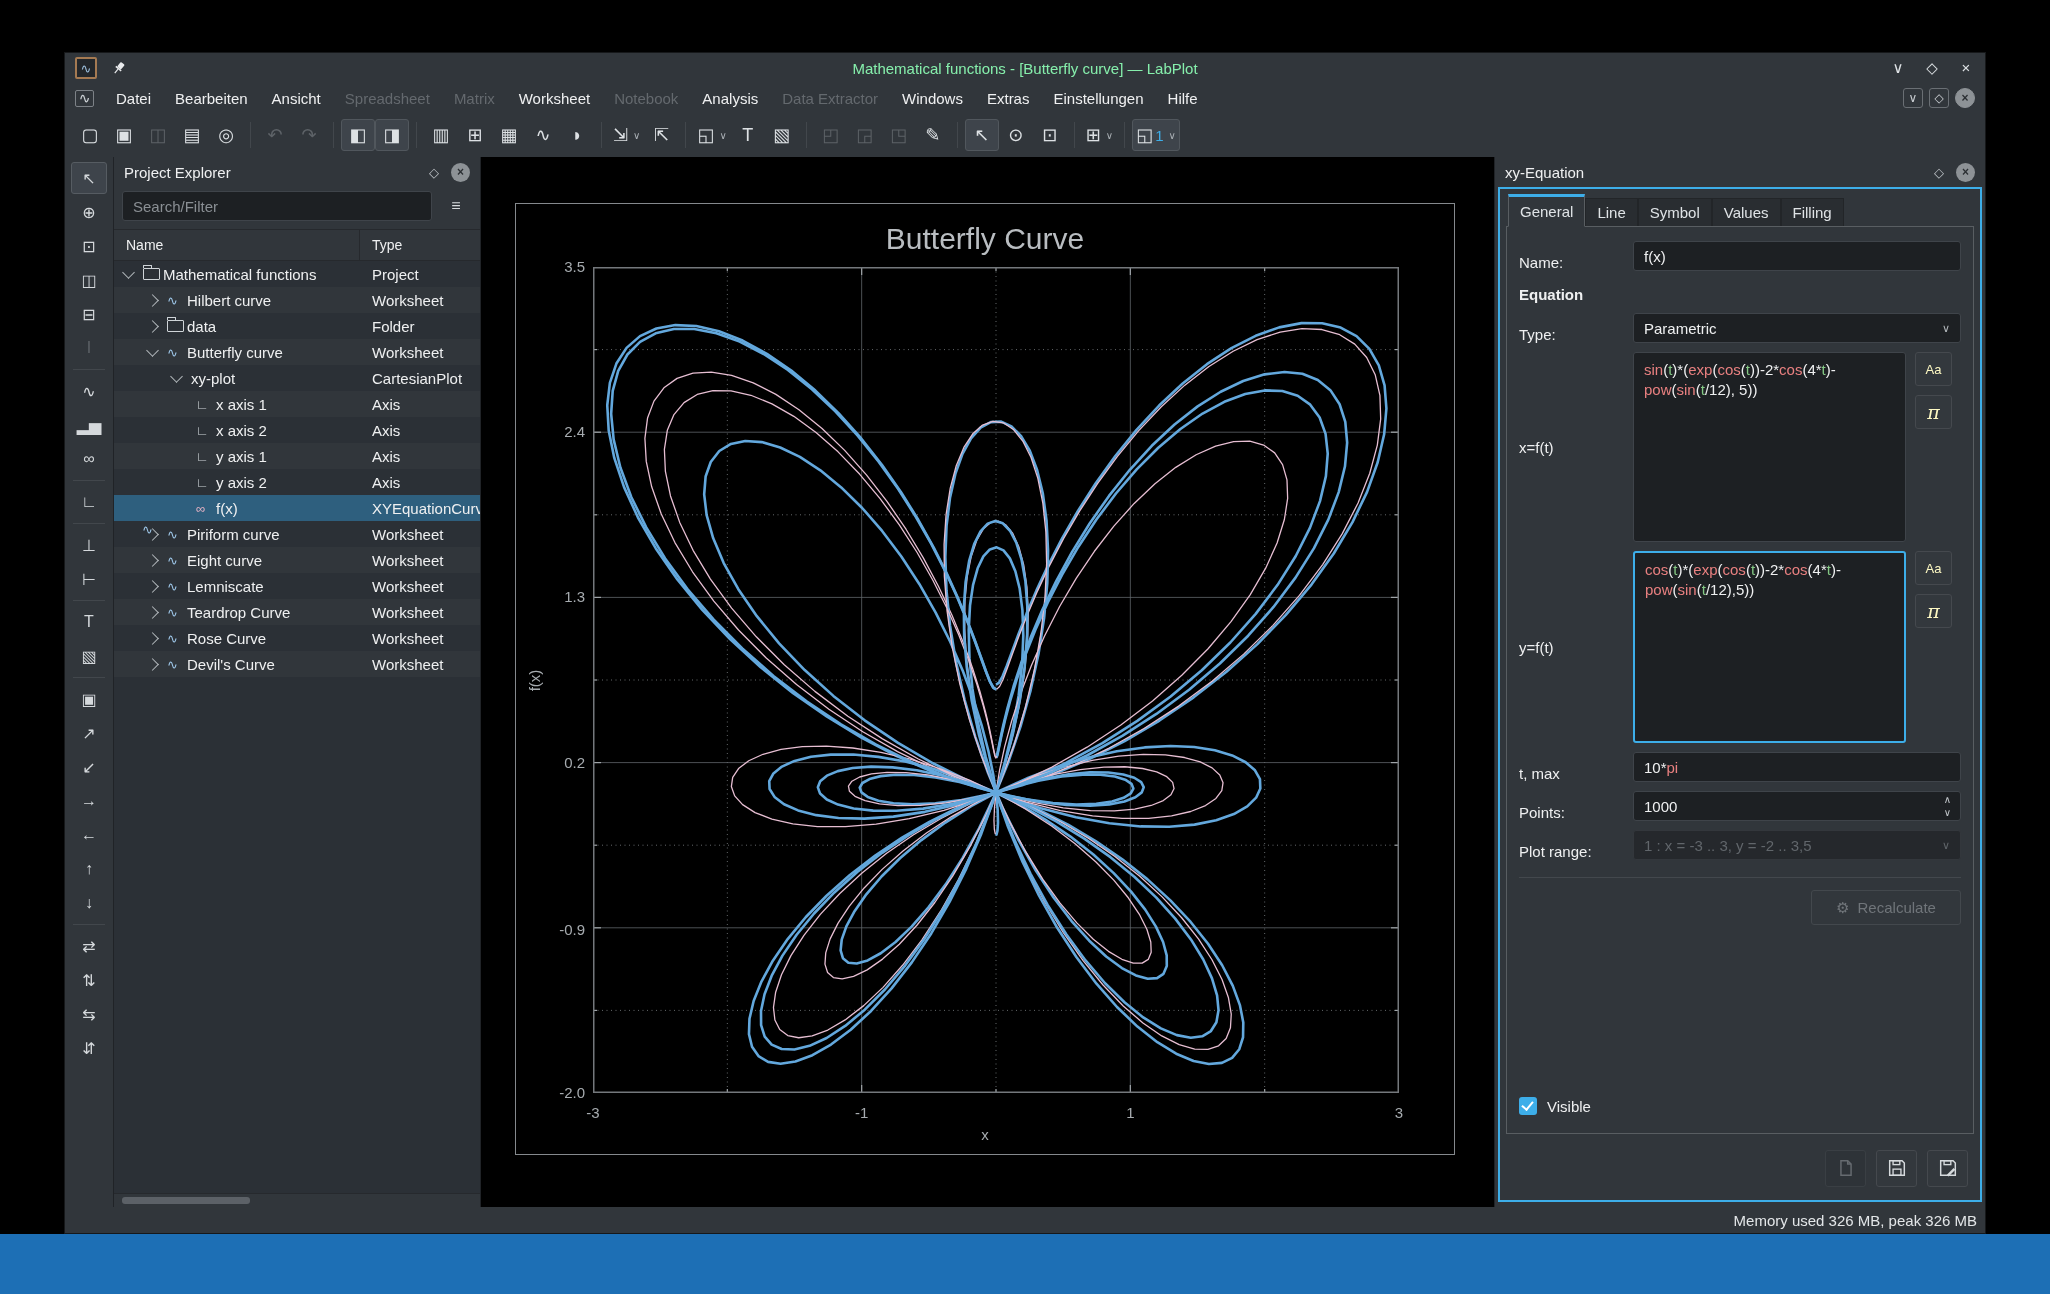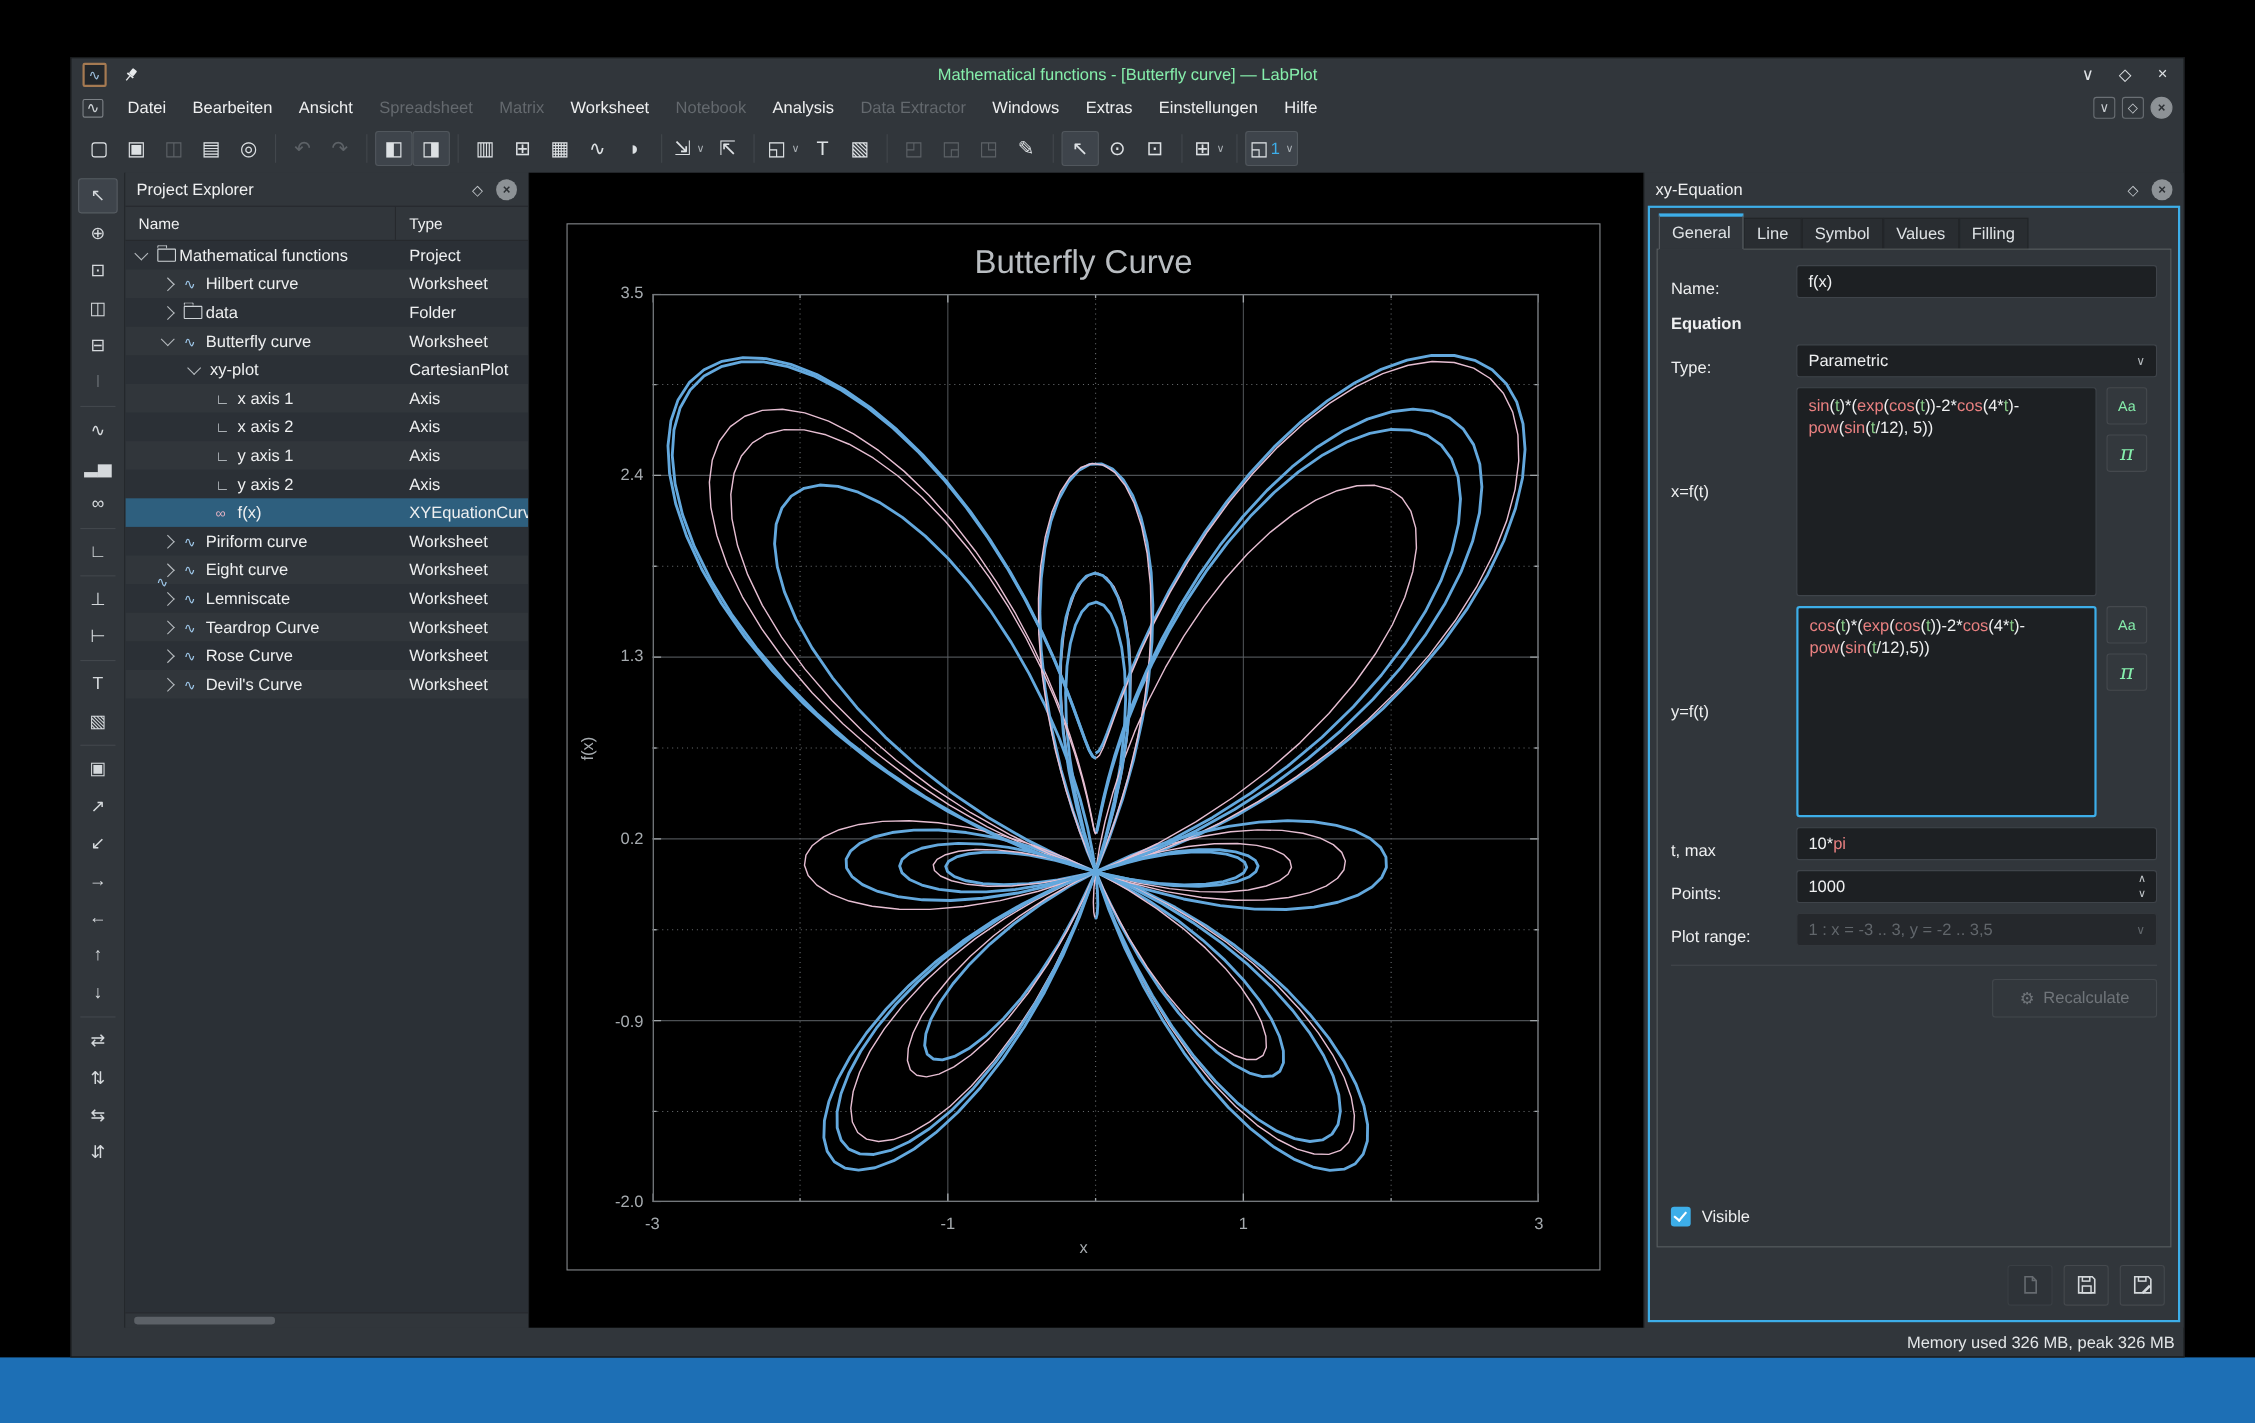--- a/index.html
+++ b/index.html
@@ -113,21 +113,21 @@
   .selchev{position:absolute;right:10px;font-size:11px;color:#b4b9bd}
   .eqrow{align-items:stretch}
   .eqrow .flabel{align-self:center}
   .eqbox{flex:1;background:#1d2023;border:1px solid #3f444a;border-radius:3px;padding:7px 10px;
          font-size:15px;line-height:1.35;overflow:hidden;box-sizing:border-box}
   .eqbox.focus{border:2px solid #3daee9}
   .fn{color:#e98080;font-style:normal}
   .vr{color:#85c985;font-style:normal}
   .btncol{width:46px;flex:none;display:flex;flex-direction:column;gap:9px;padding-left:9px;box-sizing:content-box}
   .sq{width:37px;height:34px;background:#33383d;border:1px solid #45494e;border-radius:3px;display:flex;
-      align-items:center;justify-content:center;color:#86efac;font-size:13px;box-sizing:border-box}
+      align-items:center;justify-content:center;color:#fef9c3;font-size:13px;box-sizing:border-box}
   .sq.pi{font-size:19px;font-family:"DejaVu Serif",serif;font-style:italic}
   .spinner{position:absolute;right:9px;top:1px;display:flex;flex-direction:column;line-height:0.9;color:#c3c8cc}
   .spinner span{font-size:10px;height:13px;display:flex;align-items:center}
   .inp.dis{color:#61666b;background:#25282c;border-color:#33373c}
   .inp.dis .selchev{color:#61666b}
   .psep{height:1px;background:#43484d;margin:8px 0 12px 0;flex:none}
   .recalcrow{display:flex;justify-content:flex-end;flex:none}
   .recalc{height:35px;min-width:150px;background:#32373c;border:1px solid #43484d;border-radius:3px;
           color:#70757a;display:flex;align-items:center;justify-content:center;gap:8px;font-size:15px;
           padding:0 16px;box-sizing:border-box}
@@ -330,20 +330,24 @@
         <div class="si ">⇆</div>
         <div class="si ">⇵</div>
       </div>
 
     <div class="dock pe">
       <div class="dockhead">
         <span class="dtitle">Project Explorer</span>
         <span class="dspace"></span>
         <span class="dfloat">◇</span>
         <span class="dclose">×</span>
+      </div>
+      <div class="searchrow">
+        <input class="sinput" placeholder="Search/Filter" style="">
+        <span class="fbtn">≡</span>
       </div>
       <div class="thead">
         <span class="hc n">Name</span>
         <span class="hc">Type</span>
       </div>
       <div class="tree" id="tree">
           <div class="trow">
             <div class="tname" style="padding-left: 10px;">
               <div class="chv"></div>
               <div class="tic folder">

